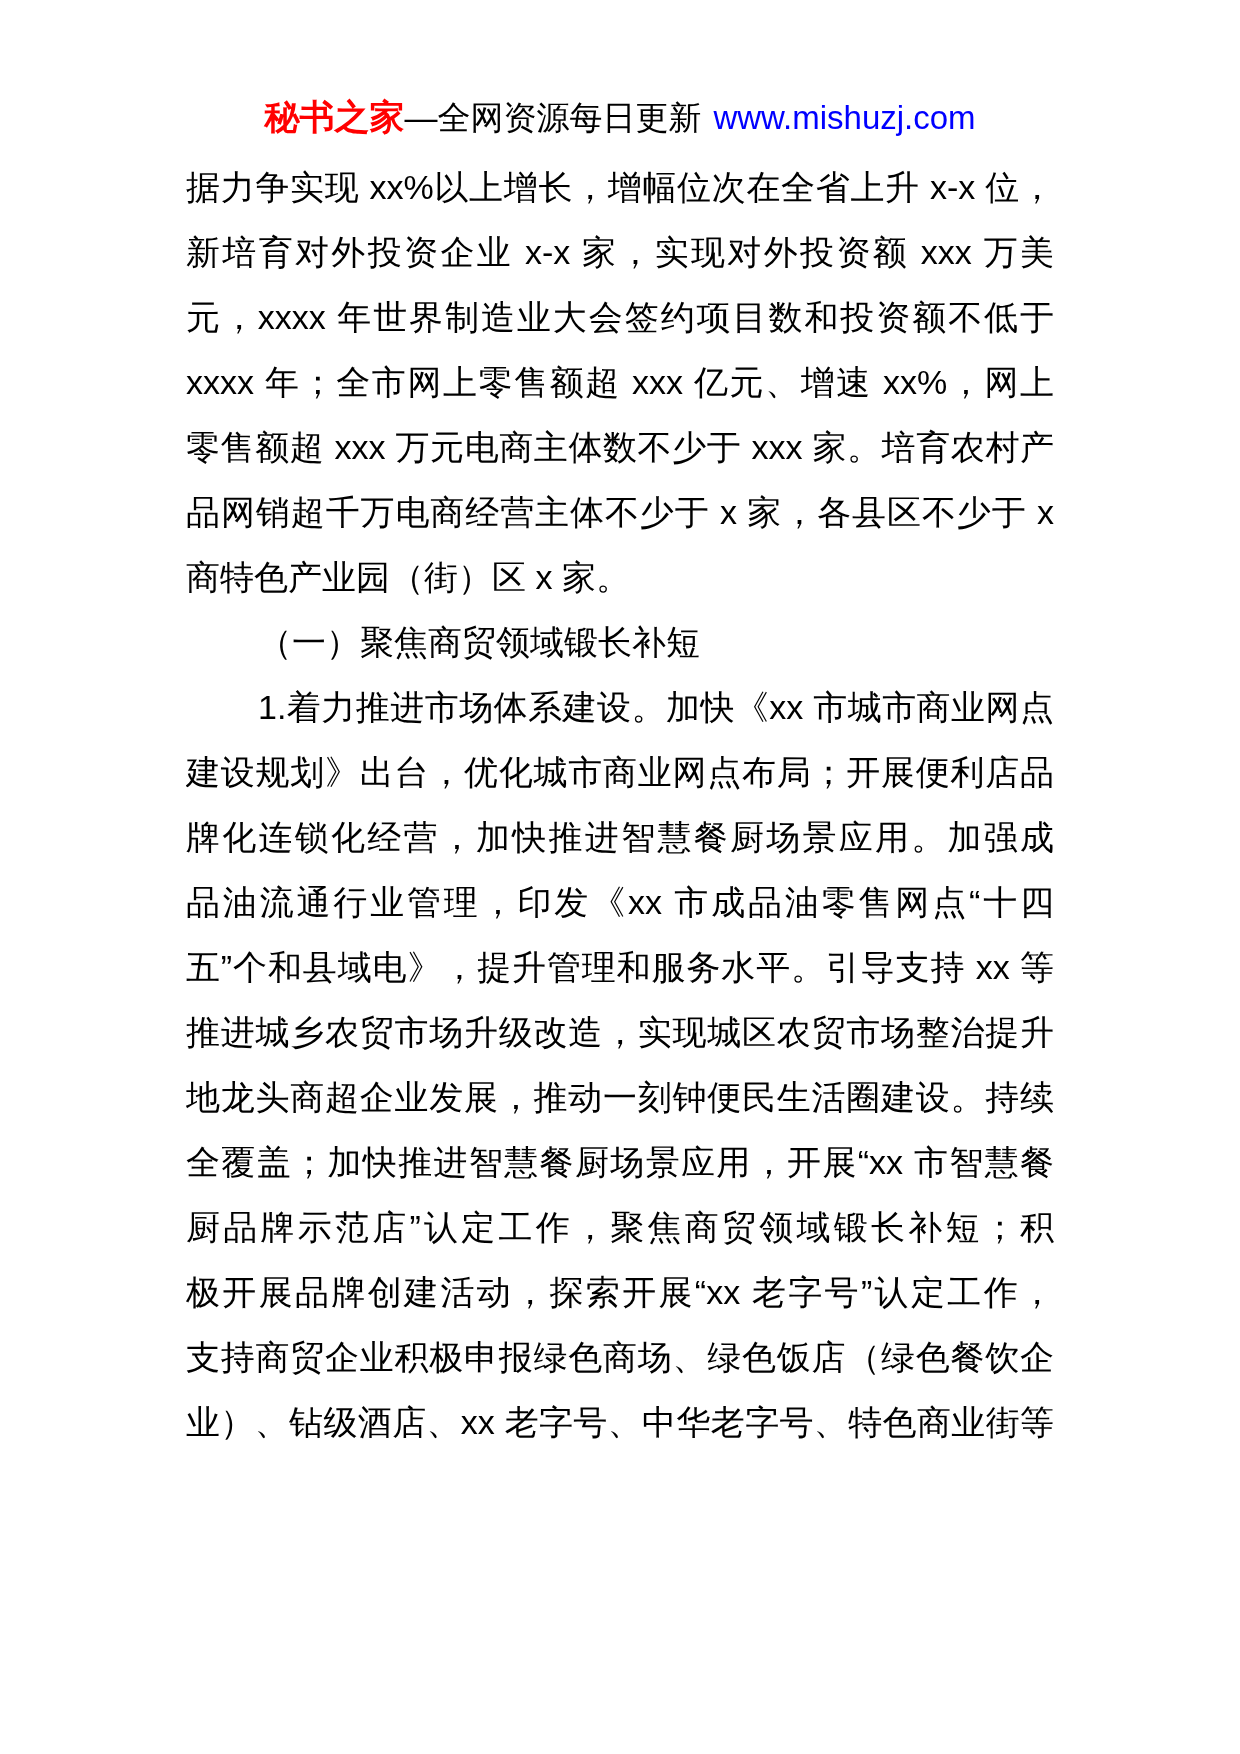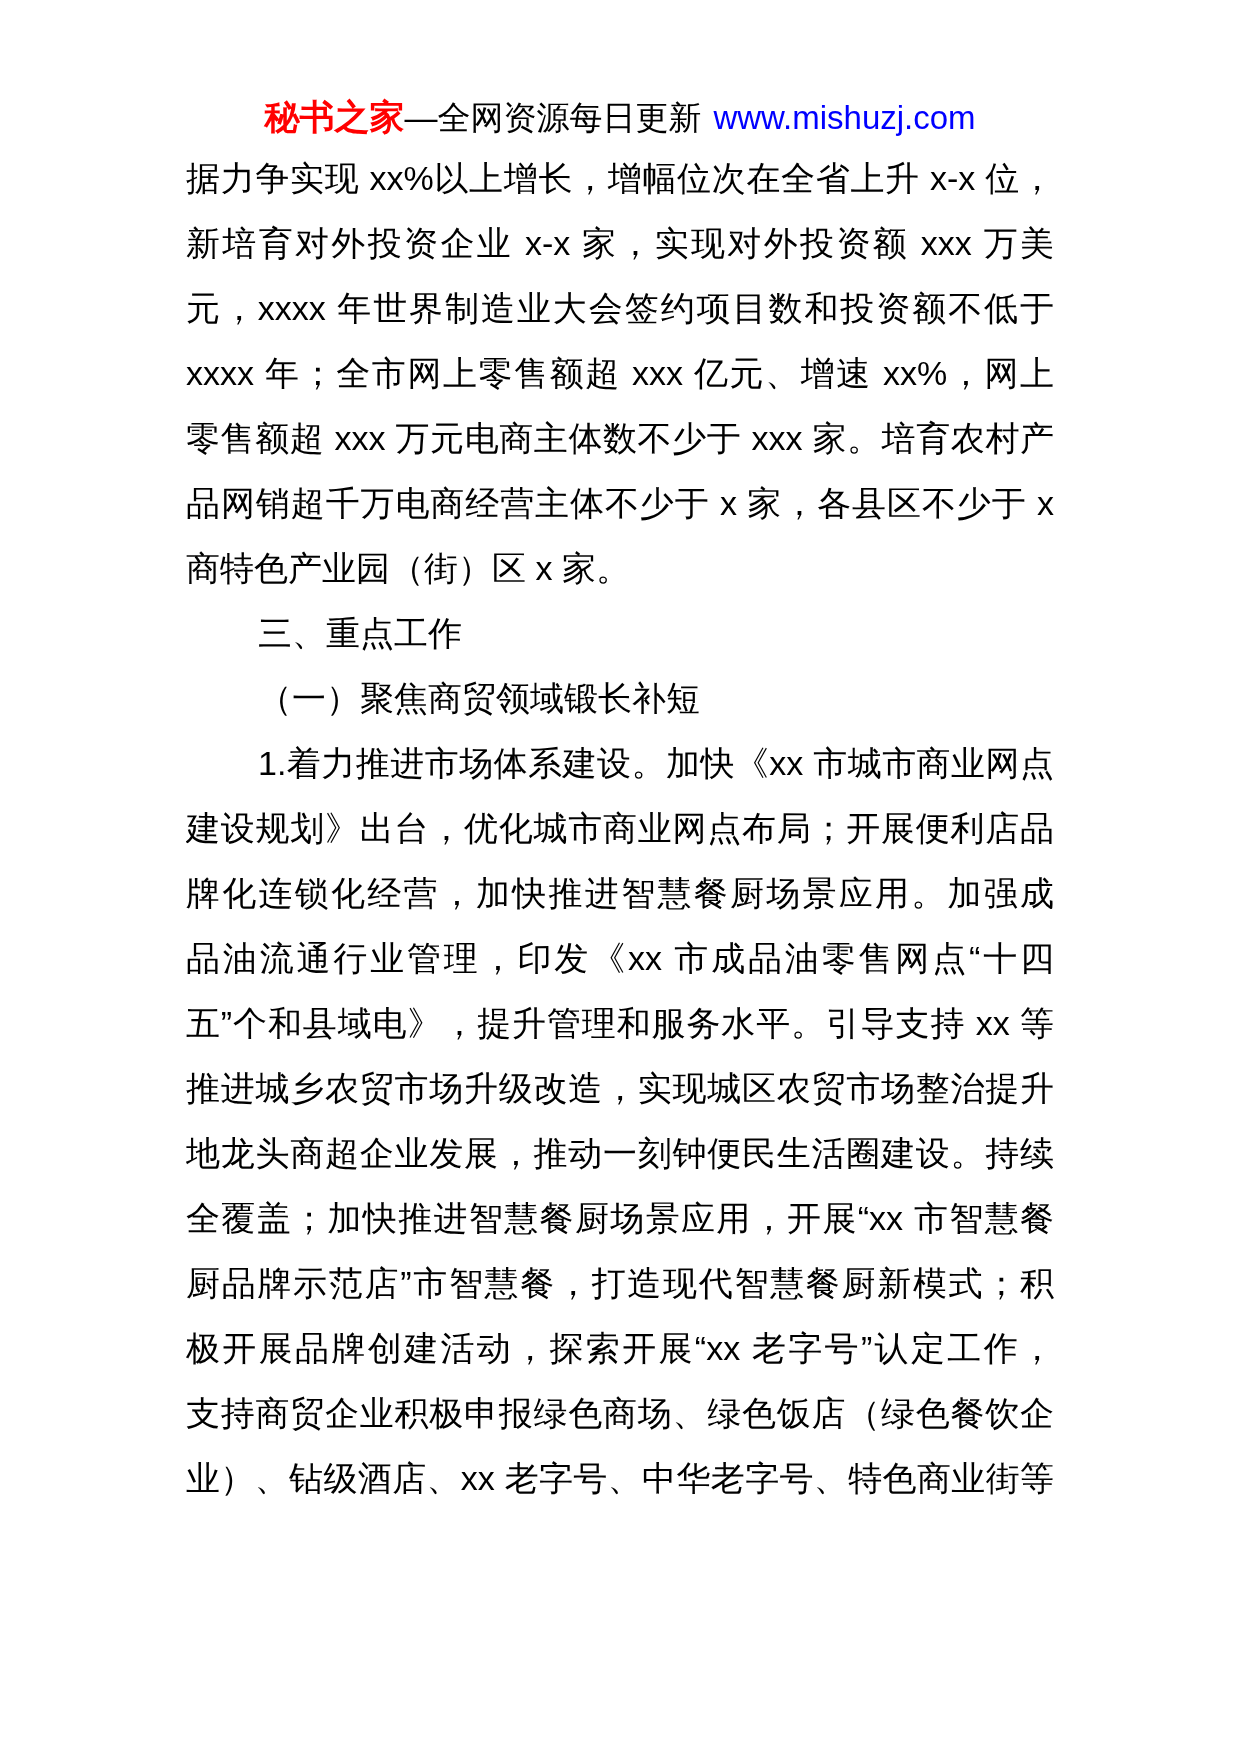--- a/index.html
+++ b/index.html
@@ -32,21 +32,21 @@
   .tagline {
     font-size: 33px;
   }
   .site-url {
     font-size: 33px;
     margin-left: 12px;
   }
   .doc-body {
     position: absolute;
     left: 186px;
-    top: 146px;
+    top: 155px;
     width: 868px;
   }
   .paragraph {
     margin: 0;
     padding: 0;
   }
   .line {
     height: 65px;
     line-height: 65px;
     font-size: 34px;
@@ -72,33 +72,30 @@
       <div class="paragraph">
         <div class="line justify">据力争实现 xx%以上增长，增幅位次在全省上升 x-x 位，</div>
         <div class="line justify">新培育对外投资企业 x-x 家，实现对外投资额 xxx 万美</div>
         <div class="line justify">元，xxxx 年世界制造业大会签约项目数和投资额不低于</div>
         <div class="line justify">xxxx 年；全市网上零售额超 xxx 亿元、增速 xx%，网上</div>
         <div class="line justify">零售额超 xxx 万元电商主体数不少于 xxx 家。培育农村产</div>
         <div class="line justify">品网销超千万电商经营主体不少于 x 家，各县区不少于 x</div>
         <div class="line">商特色产业园（街）区 x 家。</div>
       </div>
       <div class="paragraph">
-        <div class="line indent">三、重点工作</div>
-      </div>
-      <div class="paragraph">
         <div class="line indent">（一）聚焦商贸领域锻长补短</div>
       </div>
       <div class="paragraph">
         <div class="line justify indent">1.着力推进市场体系建设。加快《xx 市城市商业网点</div>
         <div class="line justify">建设规划》出台，优化城市商业网点布局；开展便利店品</div>
         <div class="line justify">牌化连锁化经营，加快推进智慧餐厨场景应用。加强成</div>
         <div class="line justify">品油流通行业管理，印发《xx 市成品油零售网点“十四</div>
         <div class="line justify">五”个和县域电》，提升管理和服务水平。引导支持 xx 等本</div>
         <div class="line justify">推进城乡农贸市场升级改造，实现城区农贸市场整治提升</div>
         <div class="line justify">地龙头商超企业发展，推动一刻钟便民生活圈建设。持续</div>
         <div class="line justify">全覆盖；加快推进智慧餐厨场景应用，开展“xx 市智慧餐</div>
-        <div class="line justify">厨品牌示范店”市智慧餐，打造现代智慧餐厨新模式；积</div>
+        <div class="line justify">厨品牌示范店”认定工作，聚焦商贸领域锻长补短；积</div>
         <div class="line justify">极开展品牌创建活动，探索开展“xx 老字号”认定工作，</div>
         <div class="line justify">支持商贸企业积极申报绿色商场、绿色饭店（绿色餐饮企</div>
         <div class="line justify">业）、钻级酒店、xx 老字号、中华老字号、特色商业街等</div>
       </div>
     </div>
 </div>
 
 </body></html>

